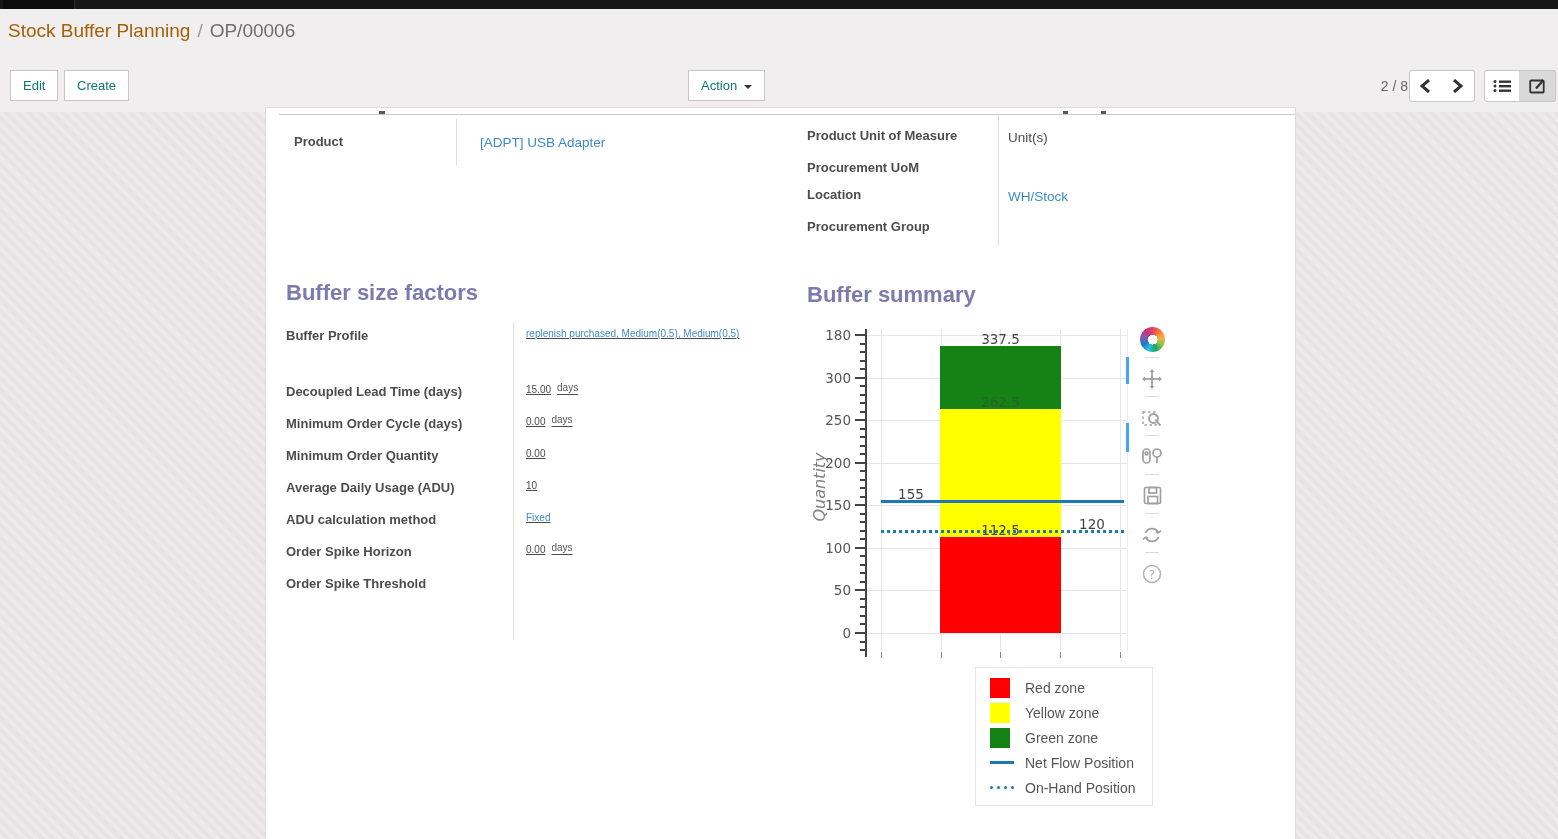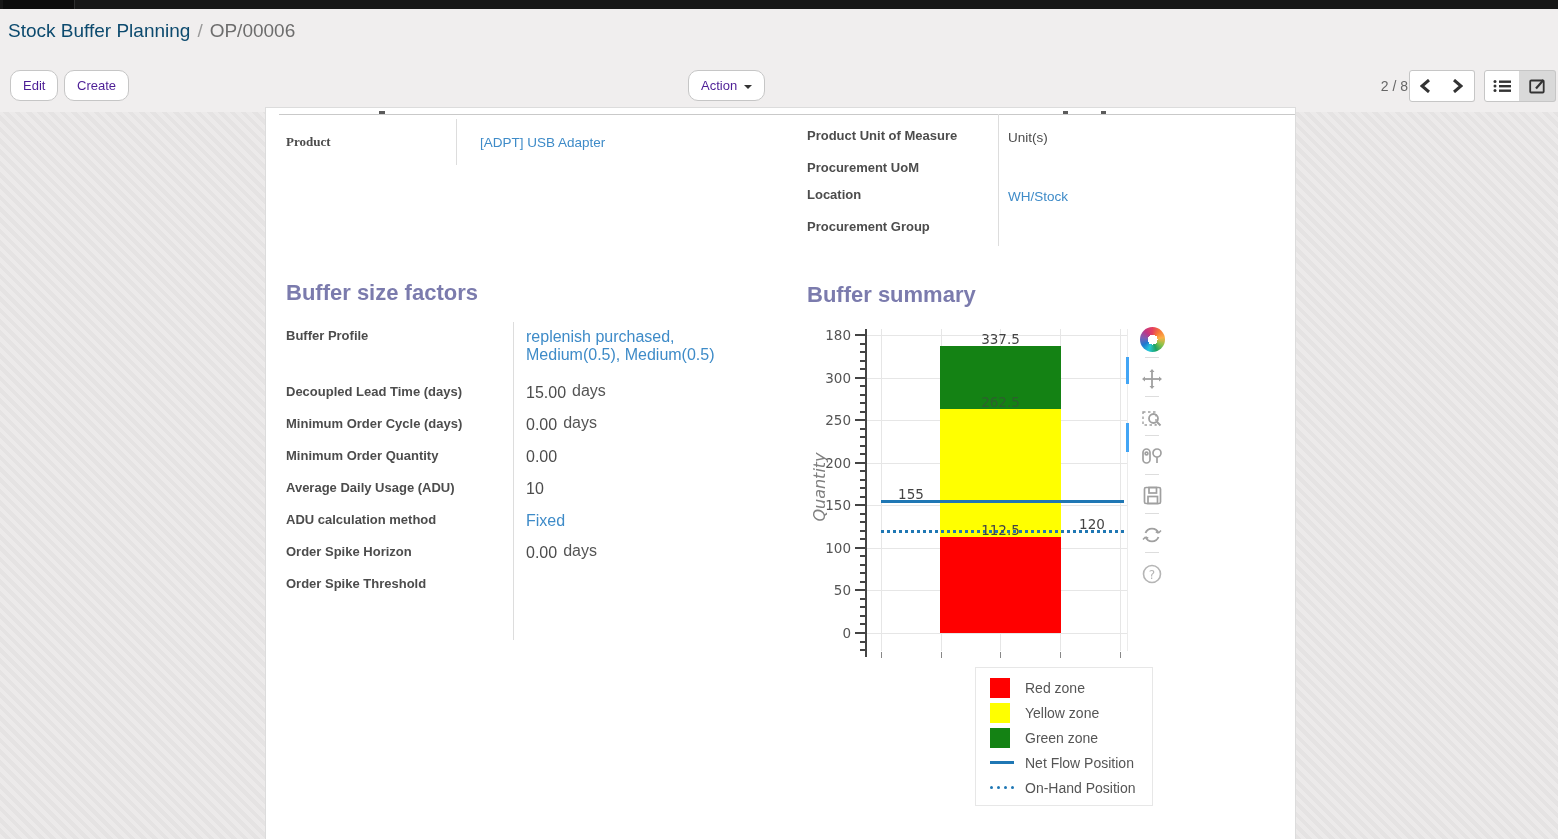--- a/index.html
+++ b/index.html
@@ -5,27 +5,27 @@
   * { margin:0; padding:0; box-sizing:border-box; }
   html,body { width:1558px; height:839px; overflow:hidden;
     font-family:"Liberation Sans", sans-serif; background:#f0eeee; }
 
   
   .topbar { position:absolute; left:0; top:0; width:1558px; height:9px; background:#171717; }
   .topbar-tab { position:absolute; left:3px; top:0; width:72px; height:9px; background:#0c0c0c; border-right:1px solid #2f2f2f; }
 
   
   .breadcrumb { position:absolute; left:8px; top:20px; font-size:19px; }
-  .breadcrumb a { color:#0c4a6e; text-decoration:none; cursor:pointer; }
+  .breadcrumb a { color:#a16207; text-decoration:none; cursor:pointer; }
   .breadcrumb .sep { color:#9a9a9a; margin:0 7px; }
   .breadcrumb .record { color:#6d6d6d; }
 
   
   .btn { position:absolute; top:70px; height:31px; background:#fff; border:1px solid #c6c6c6;
-    border-radius:10px; font-size:13px; color:#4c1d95; padding:0 12px; cursor:pointer;
+    border-radius:0; font-size:13px; color:#0f766e; padding:0 12px; cursor:pointer;
     font-family:"Liberation Sans", sans-serif; }
   .btn-edit { left:10px; }
   .btn-create { left:64px; }
   .btn-action { left:688px; }
   .caret { display:inline-block; width:0; height:0; border-left:4px solid transparent;
     border-right:4px solid transparent; border-top:4px solid #333; margin-left:7px; vertical-align:middle; }
 
   .pager-count { position:absolute; left:1364px; top:78px; width:44px; font-size:14px; color:#666; text-align:right; }
   .icon-btn { position:absolute; top:70px; height:32px; background:#fff; border:1px solid #c6c6c6;
     cursor:pointer; display:flex; align-items:center; justify-content:center; padding:0; }
@@ -48,21 +48,21 @@
   .f-value { position:absolute; font-size:13.5px; color:#4c4c4c; }
   .f-value a, a.f-value { color:#3e8bc8; text-decoration:none; cursor:pointer; }
   .vsep { position:absolute; width:1px; background:#ddd; }
   .unit { margin-left:6px; position:relative; top:-2px; color:#555; }
 
   .section-title { position:absolute; font-size:22px; font-weight:600; color:#7b7bad; }
 
   .factors { position:absolute; left:20px; top:212px; width:490px; }
   .factor-row { display:flex; align-items:flex-start; }
   .factor-row .fl { width:228px; padding:8px 10px 0 0; font-size:13px; font-weight:bold; color:#4c4c4c; }
-  .factor-row .fv { width:250px; padding:8px 0 0 12px; font-size:16px; color:#4c4c4c; }
+  .factor-row .fv { width:250px; padding:8px 0 0 12px; font-size:10px; color:#4c4c4c;text-decoration:underline; }
   .factor-row .fv a { color:#3e8bc8; text-decoration:none; cursor:pointer; }
 
   
   .chart { position:absolute; left:808px; top:323px; width:330px; height:345px; }
   .ylabel { position:absolute; left:11px; top:164px; transform:translate(-50%,-50%) rotate(-90deg);
     font-size:16px; font-style:italic; color:#808080; white-space:nowrap; font-family:"DejaVu Sans", sans-serif; }
   .ytick-label { position:absolute; left:0; width:43px; text-align:right; font-size:13.5px; color:#555;
     font-family:"DejaVu Sans", sans-serif; }
   .tickmark { position:absolute; height:2px; background:#444; }
   .xtick { position:absolute; width:1px; height:6px; background:#888; }
@@ -142,21 +142,21 @@
 
 <div class="content-bg"></div>
 
 <div class="sheet">
   <div class="frag-line">
     <span class="frag" style="left:100px;width:6px;"></span>
     <span class="frag" style="left:784px;width:5px;"></span>
     <span class="frag" style="left:822px;width:5px;"></span>
   </div>
 
-  <span class="f-label" style="left:20px; top:26px;font-family:Liberation Serif, serif;">Product</span>
+  <span class="f-label" style="left:28px; top:26px;">Product</span>
   <div class="vsep" style="left:190px; top:11px; height:46px;"></div>
   <a class="f-value" style="left:214px; top:27px;">[ADPT] USB Adapter</a>
 
   <div id="right-fields">
       <div class="f-label" style="left: 541px; top: 20px;">Product Unit of Measure</div>
       <div class="f-value" style="left: 742px; top: 22px;">Unit(s)</div>
       <div class="f-label" style="left: 541px; top: 52px;">Procurement UoM</div>
       <div class="f-label" style="left: 541px; top: 79px;">Location</div>
       <a class="f-value" style="left: 742px; top: 81px;">WH/Stock</a>
       <div class="f-label" style="left: 541px; top: 111px;">Procurement Group</div>

